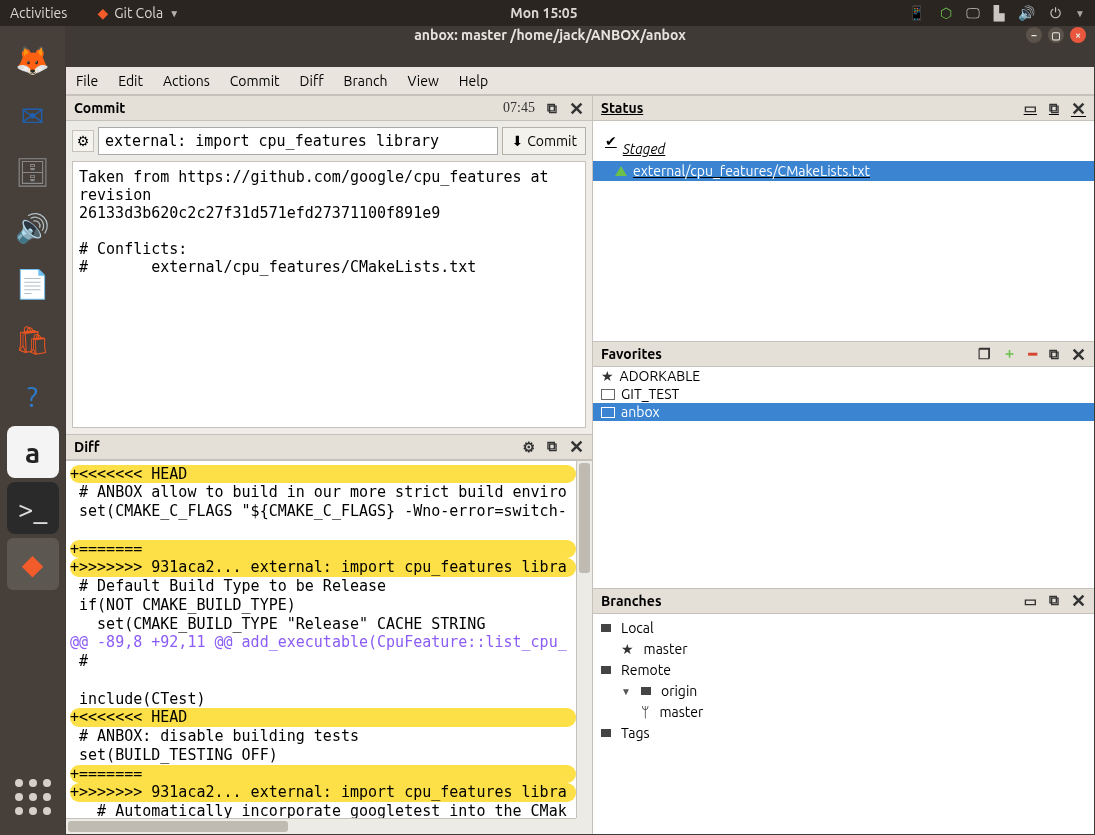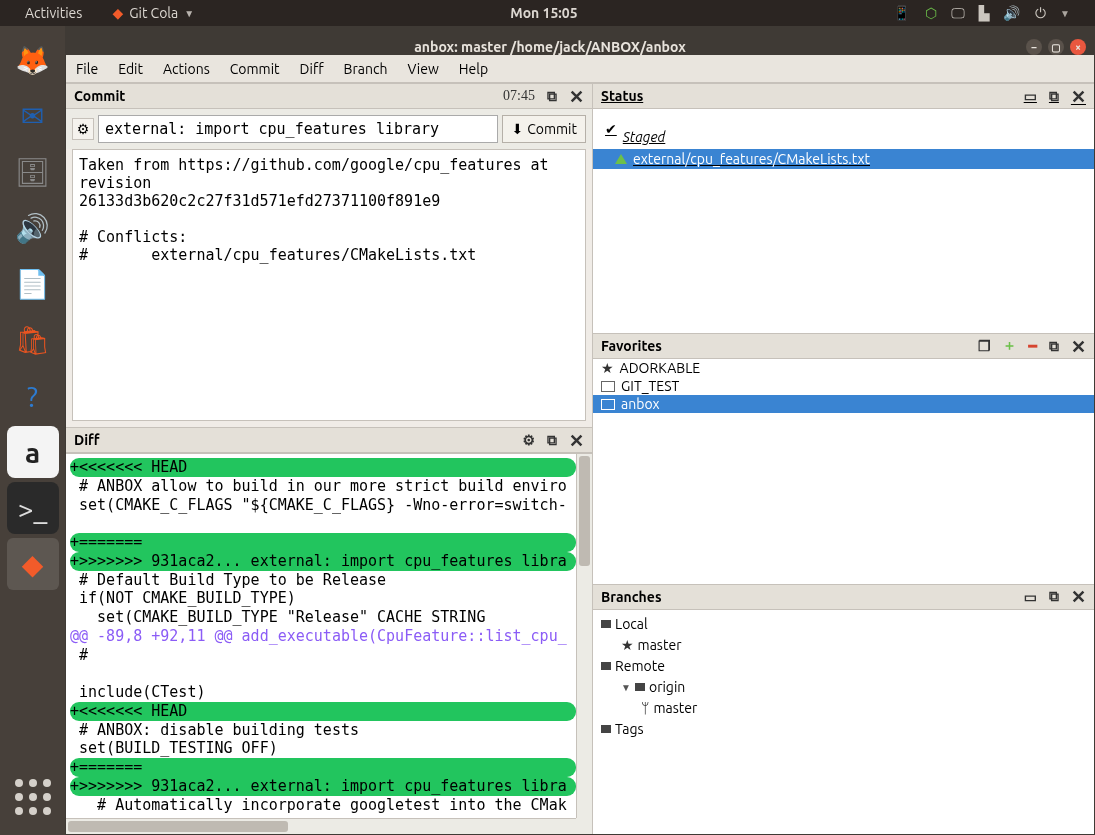--- a/index.html
+++ b/index.html
@@ -1,36 +1,36 @@
 <!DOCTYPE html>
 <html><head>
 <meta charset="utf-8">
 <style>
   * { margin: 0; padding: 0; box-sizing: border-box; }
   html, body { width: 1095px; height: 835px; font-family: "Ubuntu", "Cantarell", sans-serif; font-size: 14px; overflow: hidden; background: #2c2c2c;}
   
-  .topbar { display:flex; align-items:center; height:26px; background:#2b2522; color:#dcd7d1; padding:0 25px; font-size:14px;}
+  .topbar { display:flex; align-items:center; height:26px; background:#2b2522; color:#dcd7d1; padding:0 10px; font-size:14px;}
   .topbar .group{display:flex; align-items:center; gap:6px;}
   .topbar .center{flex:1; text-align:center; font-weight:600;}
   .git-glyph{color:#f25b2a; font-size:14px;}
   .topbar .sys { display:flex; align-items:center; gap:14px; color:#cbc6bf;}
   .tri{font-size:10px; opacity:.8;}
   
   .launcher{position:absolute; left:0; top:26px; bottom:0; width:65px; background:#47403a; display:flex; flex-direction:column; align-items:center; padding-top:8px; gap:4px;}
   .launch-item{width:52px; height:52px; border-radius:6px; display:flex; align-items:center; justify-content:center; font-size:28px;}
   .launch-item.active{background:rgba(255,255,255,0.12);}
   .ff{color:#ff7139;} .tb{color:#1f5fb0;} .files{color:#8a8a8a;} .rhythm{color:#b99b2b;}
   .doc{color:#1a6fb5;} .store{color:#e95420;} .help{color:#2d7bd1;} .amz{color:#222; background:#f4f4f4; border-radius:8px;}
   .term{color:#ddd; background:#2a2a2a; border-radius:8px;}
   .cola{color:#f25b2a;}
   .dots{margin-top:auto; margin-bottom:20px; display:grid; grid-template-columns:repeat(3,8px); grid-template-rows:repeat(3,8px); gap:6px;}
   .dots span{width:8px;height:8px;border-radius:50%;background:#d5d0ca;}
   
   .win{position:absolute; left:65px; top:26px; right:0; bottom:0; background:#f0ece7; border:1px solid #3f3a35; display:flex; flex-direction:column;}
-  .titlebar{height:28px; background:#3f3a35; color:#e8e3dc; display:flex; align-items:flex-end; padding:0 8px; font-weight:600;}
+  .titlebar{height:40px; background:#3f3a35; color:#e8e3dc; display:flex; align-items:flex-start; padding:0 8px; font-weight:600;}
   .titlebar .t{flex:1; text-align:center;}
   .titlebar .btns{display:flex; gap:6px;}
   .wbtn{width:16px;height:16px; border-radius:50%; background:#5a524b; display:flex;align-items:center;justify-content:center; font-size:10px;}
   .wbtn.close{background:#e9573f;}
   .menubar{height:28px; background:#e9e5de; border-bottom:1px solid #c6c1ba; display:flex; align-items:center; padding-left:10px; gap:20px;}
   .menubar span{cursor:default;}
   .content{flex:1; display:flex; min-height:0;}
   .leftcol{flex:1.05; display:flex; flex-direction:column; min-width:0; border-right:1px solid #c6c1ba;}
   .rightcol{flex:1; display:flex; flex-direction:column; min-width:0;}
   .panel-head{height:26px; background:#e4e0d8; border-top:1px solid #c6c1ba; border-bottom:1px solid #c6c1ba; display:flex; align-items:center; padding:0 8px; font-weight:700;}
@@ -41,40 +41,40 @@
   .commit-area{padding:6px; background:#ecebe5;}
   .commit-row{display:flex; align-items:center; gap:4px;}
   .gear{width:22px;height:22px; display:flex;align-items:center;justify-content:center; border:1px solid #c6c1ba; background:#f5f3ee;}
   .msg-input{flex:1; height:28px; border:1px solid #aaa; background:#fff; font-family:"DejaVu Sans Mono",monospace; font-size:15px; padding:2px 6px;}
   .commit-btn{height:28px; border:1px solid #b5b0a8; background:#f4f2ec; padding:0 8px; display:flex; align-items:center; gap:4px; font-size:14px;}
   .commit-body{flex:1; background:#fff; border:1px solid #c6c1ba; margin:0 6px 6px 6px; padding:6px; font-family:"DejaVu Sans Mono",monospace; font-size:15px; white-space:pre-wrap; overflow:auto;}
   
   .diff-body{flex:1; background:#fff; position:relative; overflow:hidden; margin:0 0 0 0; border-top:1px solid #c6c1ba;}
   .diff-scroll{position:absolute; inset:0 16px 16px 0; overflow:hidden; padding:4px 0 0 4px;}
   .diff-line{font-family:"DejaVu Sans Mono",monospace; font-size:15px; line-height:1.25; white-space:pre;}
-  .add-bg{background:#22c55e;border-radius:9px;}
+  .add-bg{background:#fde047;border-radius:9px;}
   .hunk{color:#8b5cf6;}
   .scrollbar-v{position:absolute; right:0; top:0; bottom:16px; width:16px; background:#ecebe5; border-left:1px solid #c6c1ba;}
   .scrollbar-v .thumb{position:absolute; left:2px; right:2px; top:2px; height:110px; background:#bfbab2; border-radius:3px;}
   .scrollbar-h{position:absolute; left:0; right:16px; bottom:0; height:16px; background:#ecebe5; border-top:1px solid #c6c1ba;}
   .scrollbar-h .thumb{position:absolute; top:2px; bottom:2px; left:2px; width:220px; background:#bfbab2; border-radius:3px;}
   .scroll-corner{position:absolute; right:0; bottom:0; width:16px; height:16px; background:#ecebe5;}
   
   .panel-body{flex:1; background:#fff; overflow:auto;}
   .status-body{padding:2px 6px;}
   .staged-hdr{font-style:italic;margin-top:16px;}
   .row.sel{background:#3a84d2; color:#fff;}
   .row{padding:2px 6px; display:flex; align-items:center; gap:6px;}
   .mark-green{width:0;height:0; border-left:6px solid transparent; border-right:6px solid transparent; border-bottom:10px solid #6cc04a;}
   .fav-row{padding:1px 8px; display:flex; align-items:center; gap:6px;}
   .fav-row.sel{background:#3a84d2; color:#fff;}
   .folder{width:14px;height:11px;border:1px solid #666;background:#fff;}
   .folder.sel{border-color:#fff; background:#3a84d2;}
   .tree{padding:4px 8px; line-height:1.5;}
-  .tree .node{display:flex; align-items:center; gap:4px;text-align:right;}
+  .tree .node{display:flex; align-items:center; gap:10px;text-align:right;}
   .tree .node.indent1{padding-left:20px;}
   .tree .node.indent2{padding-left:40px;}
   .square{width:10px;height:8px;background:#444;}
   .chev{font-size:10px;color:#555}
   .star{color:#333}
 
   .rightcol .panel{display:flex; flex-direction:column;}
   .rightcol .panel.status{flex:0.9;text-decoration:underline;}
   .rightcol .panel.favorites{flex:0.9;}
   .rightcol .panel.branches{flex:0.9;}

